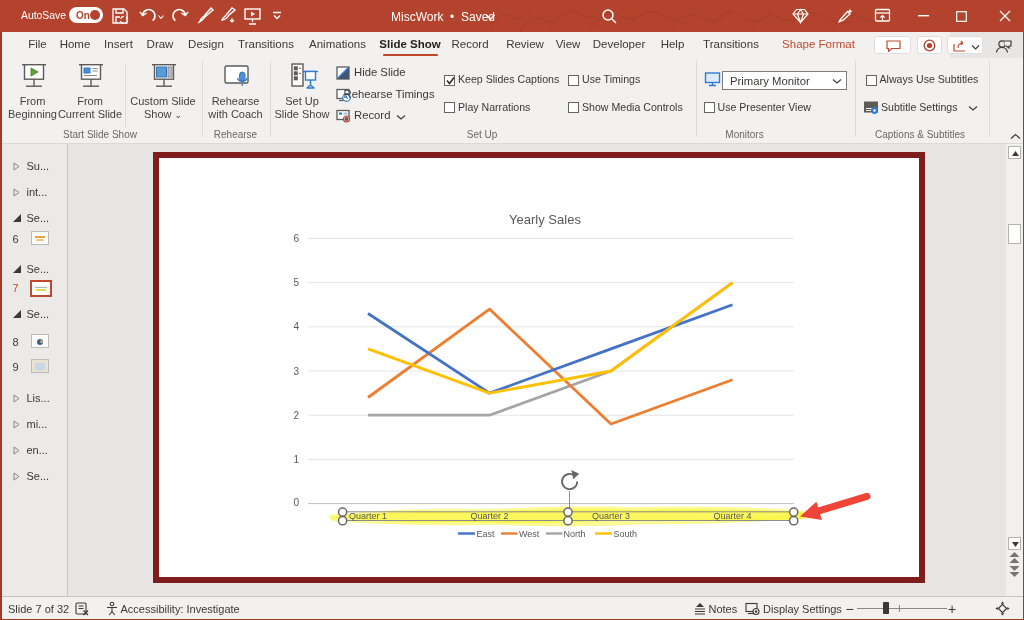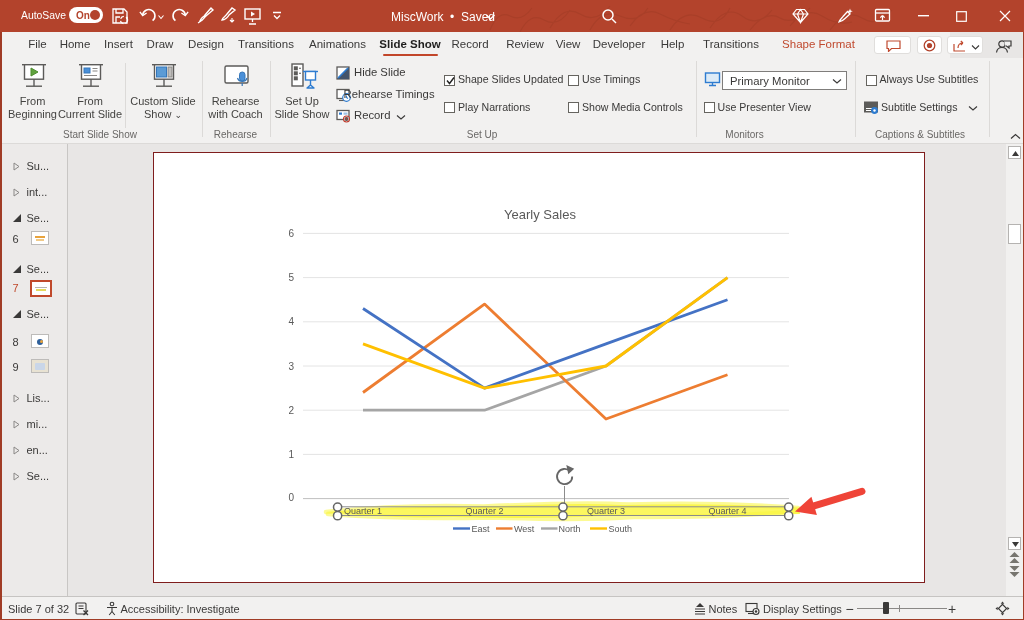--- a/index.html
+++ b/index.html
@@ -24,21 +24,21 @@
   .cb { position:absolute; width:11px; height:11px; border:1px solid #66645F; background:#fff; }
   .cblabel { position:absolute; font-size:10.6px; color:#3A3938; white-space:nowrap; }
   .rowtxt { position:absolute; font-size:11.3px; color:#3A3938; white-space:nowrap; }
 
   
   #main { position:absolute; left:1.5px; top:144px; width:1021px; height:452px; background:#E8E6E5; }
   #panel { position:absolute; left:0; top:0; width:66px; height:452px; background:#ECEAE9; border-right:1px solid #C8C6C4; }
   .sect { position:absolute; left:0; font-size:11px; color:#3A3938; }
   .snum { position:absolute; font-size:11px; color:#3A3938; width:18px; text-align:right; }
   .thumb { position:absolute; left:29px; width:18px; height:14px; background:#fff; border:1px solid #BDBBB9; }
-  #slide { position:absolute; left:151.5px; top:8px; width:771.5px; height:431px; background:#fff; border:1px solid #7f1d1d; }
+  #slide { position:absolute; left:151.5px; top:8px; width:771.5px; height:431px; background:#fff; border:6px solid #7f1d1d; }
 
   
   #vscroll { position:absolute; right:0; top:0; width:17px; height:452px; background:#F1F0EF; }
   .sbtn { position:absolute; left:2.5px; width:13px; height:13px; background:#fff; border:1px solid #B5B3B1; }
 
   
   #statusbar { position:absolute; left:1.5px; top:596px; width:1021px; height:22.5px; background:#F2F1F0; border-top:1px solid #C6C4C2; font-size:11px; color:#3A3938; }
 
   
   #frameL { position:absolute; left:0; top:32px; width:1.5px; height:588px; background:#A03C26; }
@@ -237,21 +237,21 @@
       <circle cx="10.5" cy="10" r="1.4" fill="#C0392B"></circle>
     </svg>
     <div class="rowtxt" style="left:352.5px;top:51px;">Record</div>
     <svg class="abs" style="left:394px;top:56px" width="10" height="7" viewBox="0 0 10 7" fill="none" stroke="#3A3938" stroke-width="1.1">
       <path d="M1 1.5 l4 3.5 l4 -3.5"></path>
     </svg>
     <div class="cb" style="left:442.5px;top:17px;"></div>
     <svg class="abs" style="left:443.5px;top:17px" width="11" height="11" viewBox="0 0 11 11" fill="none" stroke="#222" stroke-width="1.4">
       <path d="M2 5.5 l2.5 3 l4.5 -6"></path>
     </svg>
-    <div class="cblabel" style="left:456.5px;top:15.5px;">Shape Slides Updated</div>
+    <div class="cblabel" style="left:456.5px;top:15.5px;">Keep Slides Captions</div>
     <div class="cb" style="left:442.5px;top:44.5px;"></div>
     <div class="cblabel" style="left:456.5px;top:43px;">Play Narrations</div>
     <div class="cb" style="left:566.5px;top:17px;"></div>
     <div class="cblabel" style="left:580.5px;top:15.5px;">Use Timings</div>
     <div class="cb" style="left:566.5px;top:44.5px;"></div>
     <div class="cblabel" style="left:580.5px;top:43px;">Show Media Controls</div>
     <div class="glabel" style="left:480.5px;">Set Up</div>
     <div class="gsep" style="left:694.5px;"></div>
 
     <svg class="abs" style="left:702.5px;top:13px" width="17" height="16" viewBox="0 0 17 16" fill="none" stroke="#2E7CD0" stroke-width="1.4">

